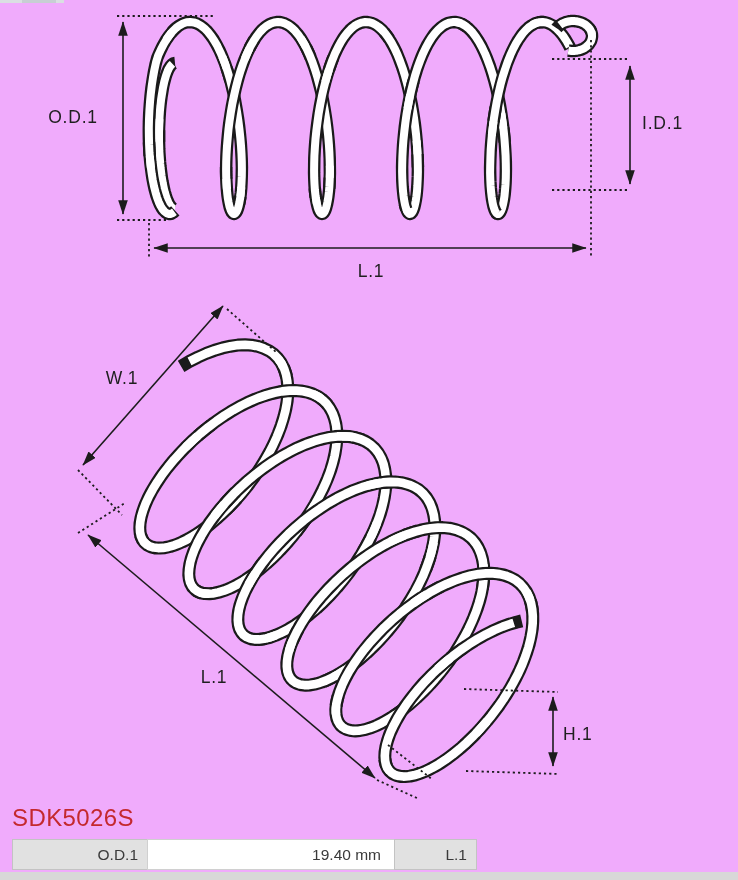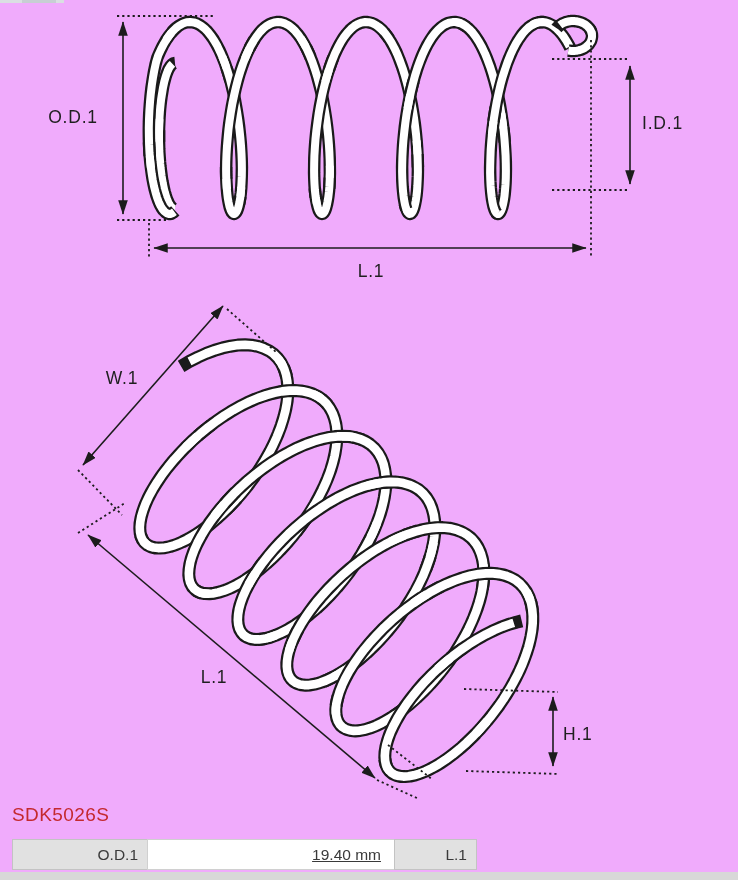--- a/index.html
+++ b/index.html
@@ -5,29 +5,29 @@
   html,body{margin:0;padding:0;background:#ffffff;}
   #stage{position:relative;width:738px;height:880px;background:#f0abfc;overflow:hidden;
          font-family:"Liberation Sans",sans-serif;padding-left:14px;}
   #diagram-svg{position:absolute;left:0;top:0;}
   .tube{fill:none;stroke-linejoin:round;}
   .dim-line{stroke:#1c1c1c;stroke-width:1.6;fill:none;}
   .dim-dot{stroke:#1c1c1c;stroke-width:1.8;fill:none;stroke-dasharray:2.2 3;}
   .dim-label{font-family:"Liberation Sans",sans-serif;font-size:17.5px;fill:#1f1f1f;
              letter-spacing:0.8px;}
   .mid{text-anchor:middle;}
-  #part-number{position:absolute;left:12px;top:804px;font-size:19px;font-weight:400;
+  #part-number{position:absolute;left:12px;top:804px;font-size:24px;font-weight:400;
                letter-spacing:0.4px;color:#c4292e;}
   #spec-table{position:absolute;left:12px;top:839px;width:714px;height:31px;display:flex;
               font-size:15.5px;color:#3a3a3a;}
   .cell{box-sizing:border-box;height:31px;line-height:29px;text-align:right;
         border:1px solid #d0d0d0;background:#ffffff;}
   .cell + .cell{margin-left:-1px;}
   .cell.label{background:#e1e1e1;border-color:#c3c3c3;padding-right:9px;}
-  .cell.value{padding-right:13px;text-decoration:underline;}
+  .cell.value{padding-right:13px;}
   .c0{width:136px;} .c1{width:248px;} .c2{width:83px;} .c3{width:249px;}
   #bottom-strip{position:absolute;left:0;top:872px;width:738px;height:8px;background:#d8d8d8;}
   .artifact{position:absolute;height:3px;top:0;}
   #artifact-a{left:0;width:64px;background:#dadfe2;}
   #artifact-b{left:22px;width:34px;background:#c7ced3;}
 </style>
 </head>
 <body>
 
 <div id="stage">

